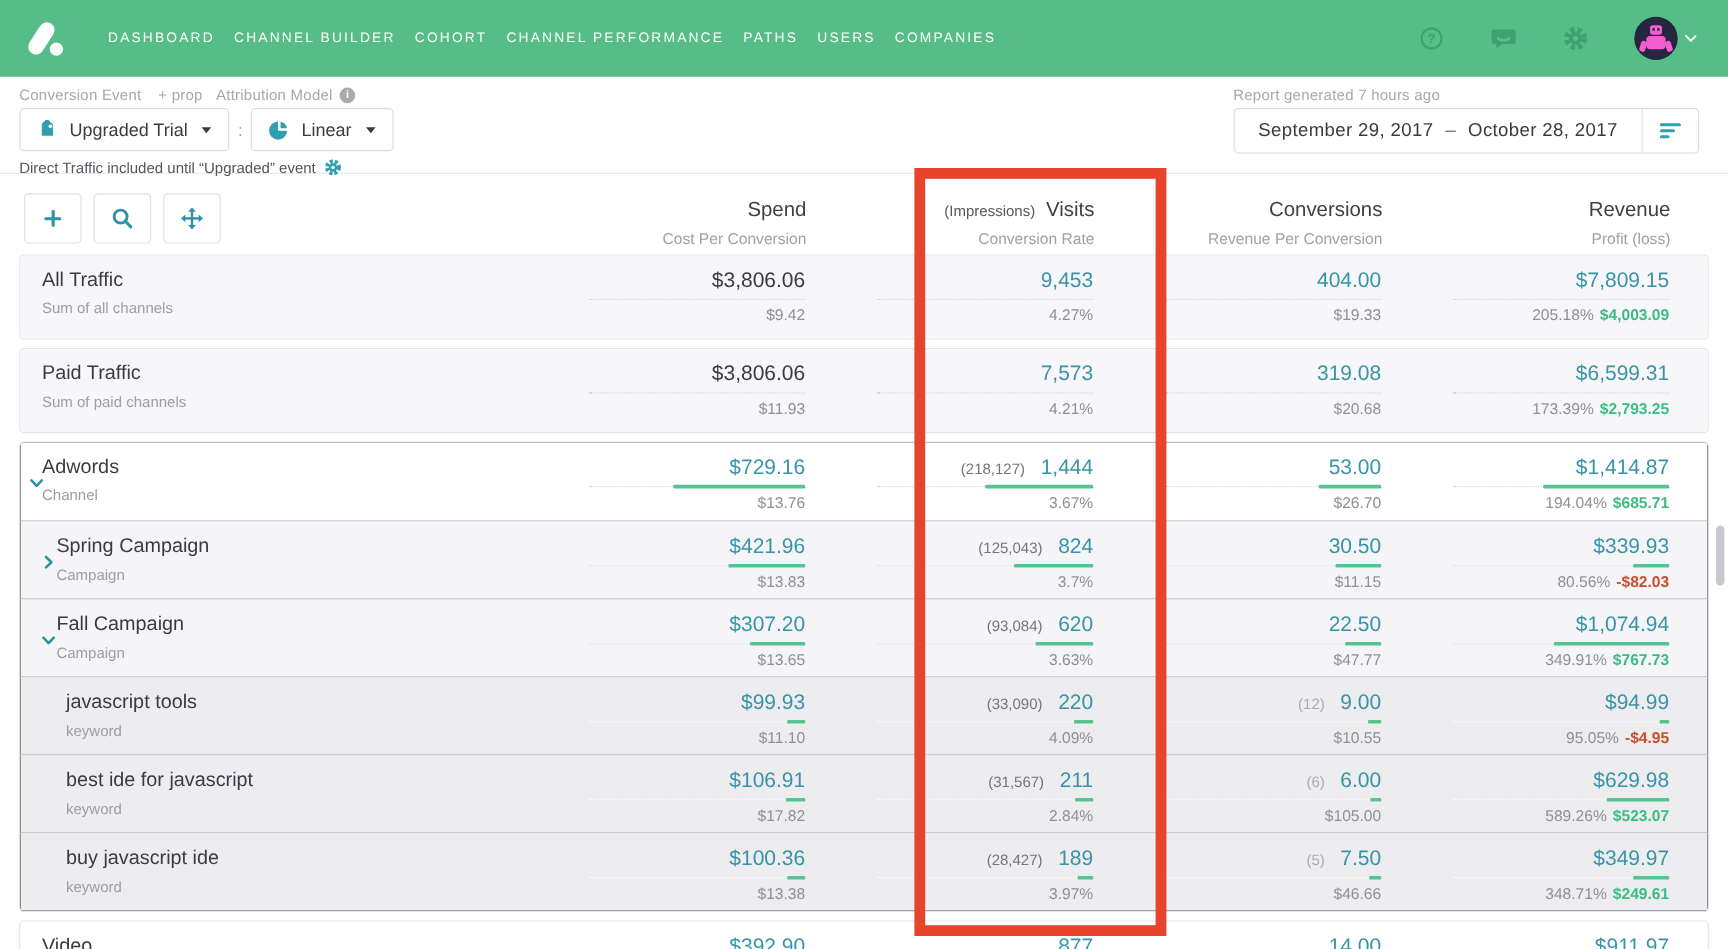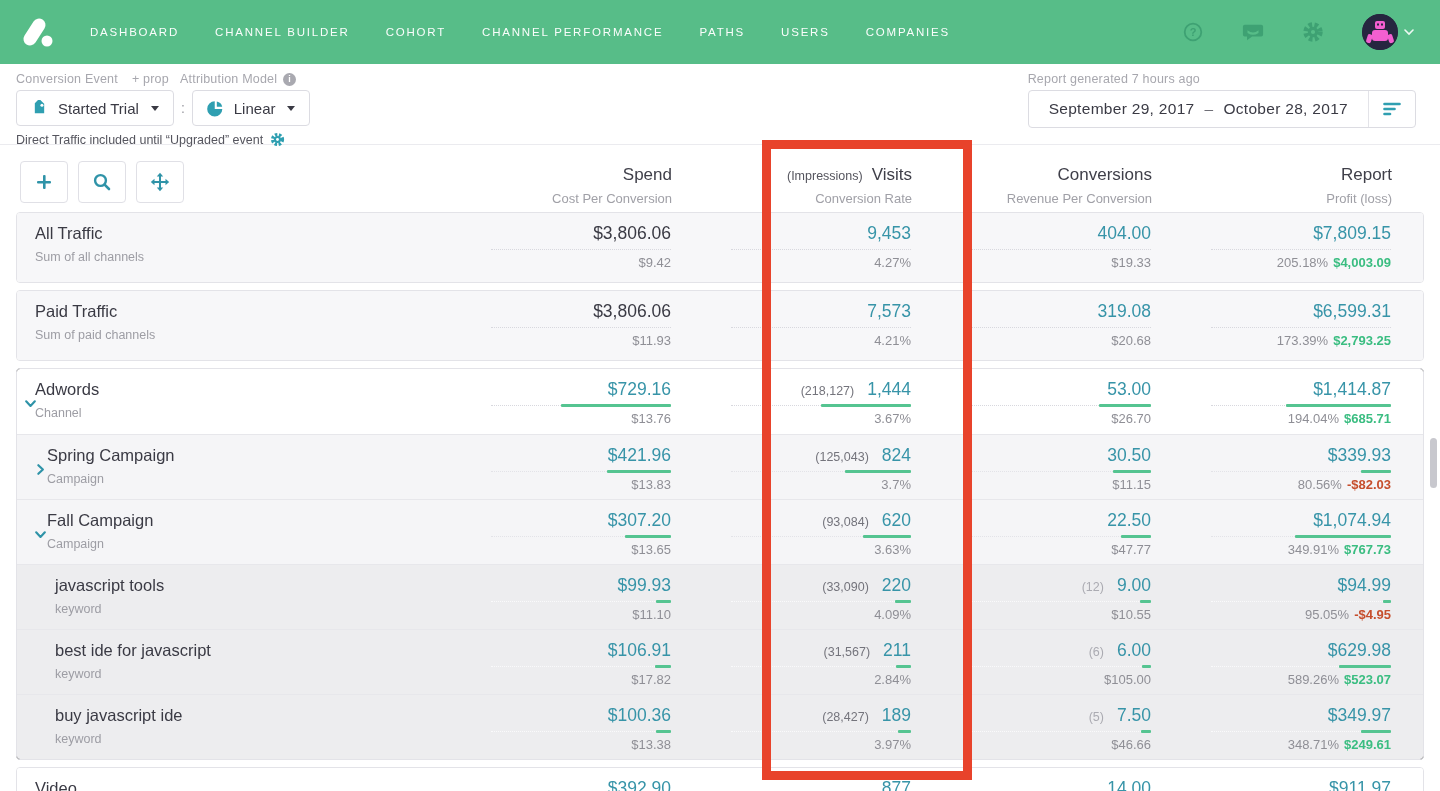--- a/index.html
+++ b/index.html
@@ -3,21 +3,21 @@
 <meta charset="utf-8">
 <style>
   * { margin:0; padding:0; box-sizing:border-box; }
   html,body { background:#fff; }
   .screen{ position:relative; width:1440px; height:791px; overflow:hidden; background:#fff;
            font-family:"Liberation Sans", sans-serif; color:#3A3A44; }
 
   
   .navbar{ height:64px; background:#57BD88; display:flex; align-items:center; padding:0 26px 0 16px; }
   .brand{ width:42px; height:42px; display:flex; align-items:center; justify-content:center; margin-right:22px; cursor:pointer;}
-  .nav-items{ display:flex; gap:36px;padding-left:10px; }
+  .nav-items{ display:flex; gap:16px;padding-left:10px; }
   .nav-item{ color:rgba(255,255,255,.97); font-size:11.5px; letter-spacing:1.8px; text-decoration:none; cursor:pointer; white-space:nowrap;}
   .nav-right{ margin-left:auto; display:flex; align-items:center; gap:38px; }
   .nav-icon{ width:22px; height:22px; display:flex; align-items:center; justify-content:center; cursor:pointer;}
   .avatar-wrap{ display:flex; align-items:center; gap:6px; cursor:pointer;}
   .avatar{ width:36px; height:36px; border-radius:50%; background:#262640; display:flex; align-items:center; justify-content:center; overflow:hidden;}
   .avatar-chev{ width:10px; height:10px; }
 
   
   .filterbar{ height:81px; padding:8px 24px 0 16px; border-bottom:1px solid #EBEBEF; display:flex; }
   .f-left{ display:flex; flex-direction:column; }
@@ -158,21 +158,21 @@
           <span>Attribution Model</span>
           <span class="info-dot">i</span>
         </div>
       </div>
       <div class="btn-row">
         <button class="select-btn">
           <svg width="17" height="17" viewBox="0 0 18 18">
               <path d="M9.5 1.5 L2 9 l7 7 7-7 V1.5 z" fill="#2F9FB1" transform="rotate(-45 9 9)"></path>
               <circle cx="11.6" cy="5.6" r="1.6" fill="#fff"></circle>
             </svg>
-          <span>Started Trial</span>
+          <span>Upgraded Trial</span>
           <i class="caret"></i>
         </button>
         <span class="colon">:</span>
         <button class="select-btn">
           <svg width="17" height="17" viewBox="0 0 18 18">
               <path d="M8.2 9.4 V1.4 A8 8 0 1 0 16.2 9.4 z" fill="#2F9FB1"></path>
               <path d="M10.4 7.2 V1.5 A7.2 7.2 0 0 1 16.1 7.2 z" fill="#2F9FB1"></path>
             </svg>
           <span>Linear</span>
           <i class="caret"></i>
@@ -238,21 +238,21 @@
                   <rect x="5" y="10.9" width="14" height="2.2"></rect>
                 </g>
               </svg>
           </button>
         </div>
       </div>
       <div class="head-cols">
           <div class="head-col"><span class="head-main">Spend</span><div class="head-sub">Cost Per Conversion</div></div>
           <div class="head-col"><span class="head-prefix">(Impressions)</span><span class="head-main">Visits</span><div class="head-sub">Conversion Rate</div></div>
           <div class="head-col"><span class="head-main">Conversions</span><div class="head-sub">Revenue Per Conversion</div></div>
-          <div class="head-col"><span class="head-main">Report</span><div class="head-sub">Profit (loss)</div></div>
+          <div class="head-col"><span class="head-main">Revenue</span><div class="head-sub">Profit (loss)</div></div>
         </div>
     </div>
     <div>
         <div class="card">
           <div class="row agg">
             <div class="namecell lvl0">
               <span class="row-name">All Traffic</span>
               <span class="row-type">Sum of all channels</span>
             </div>
             <div class="cell col-spend">

